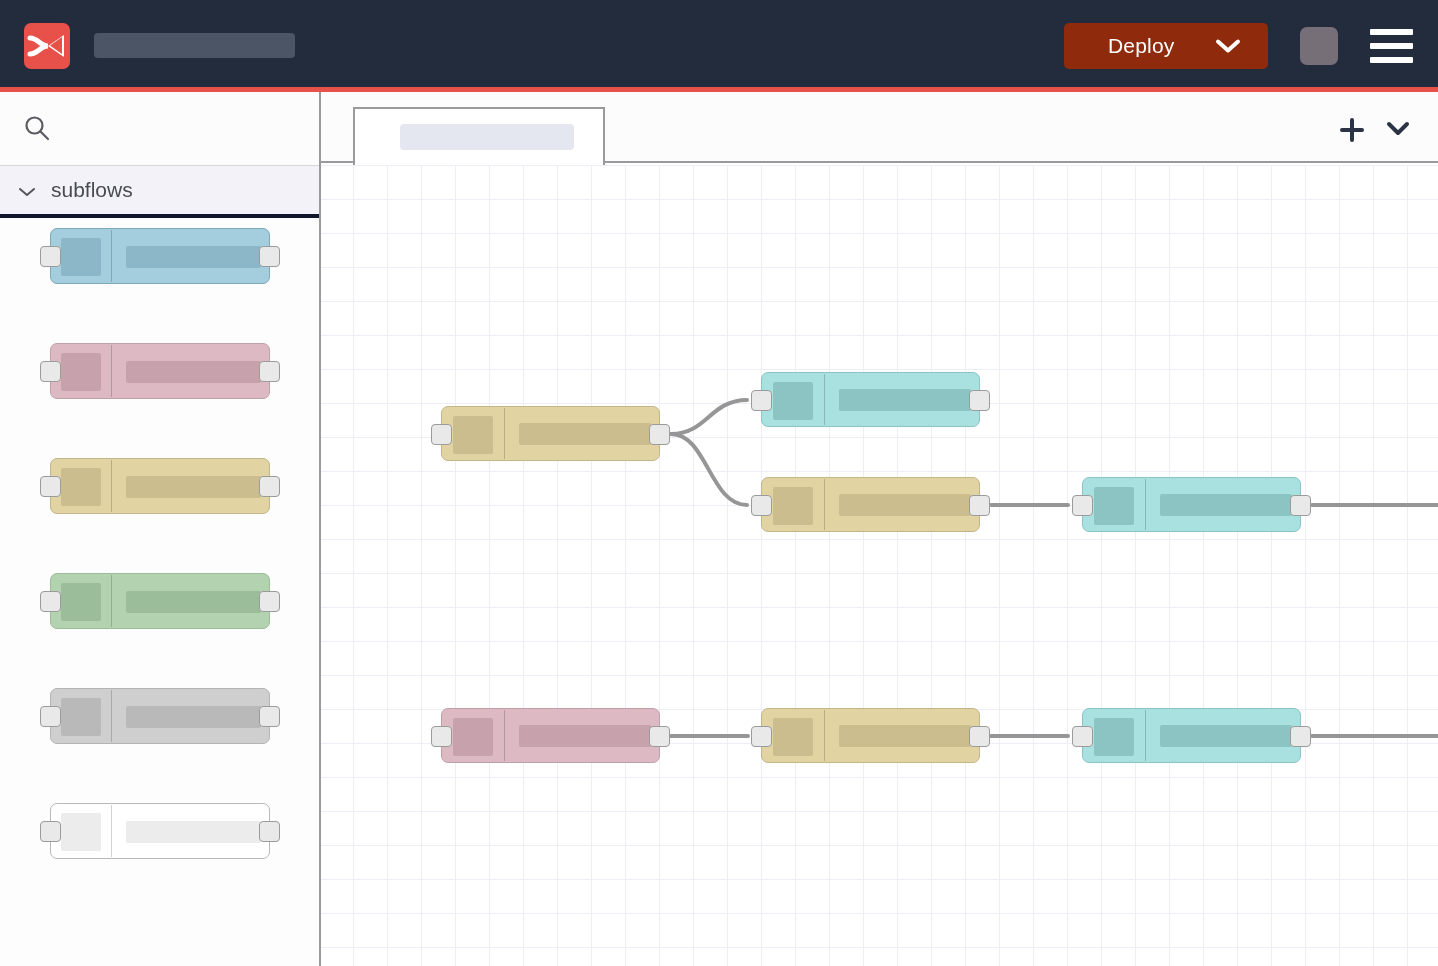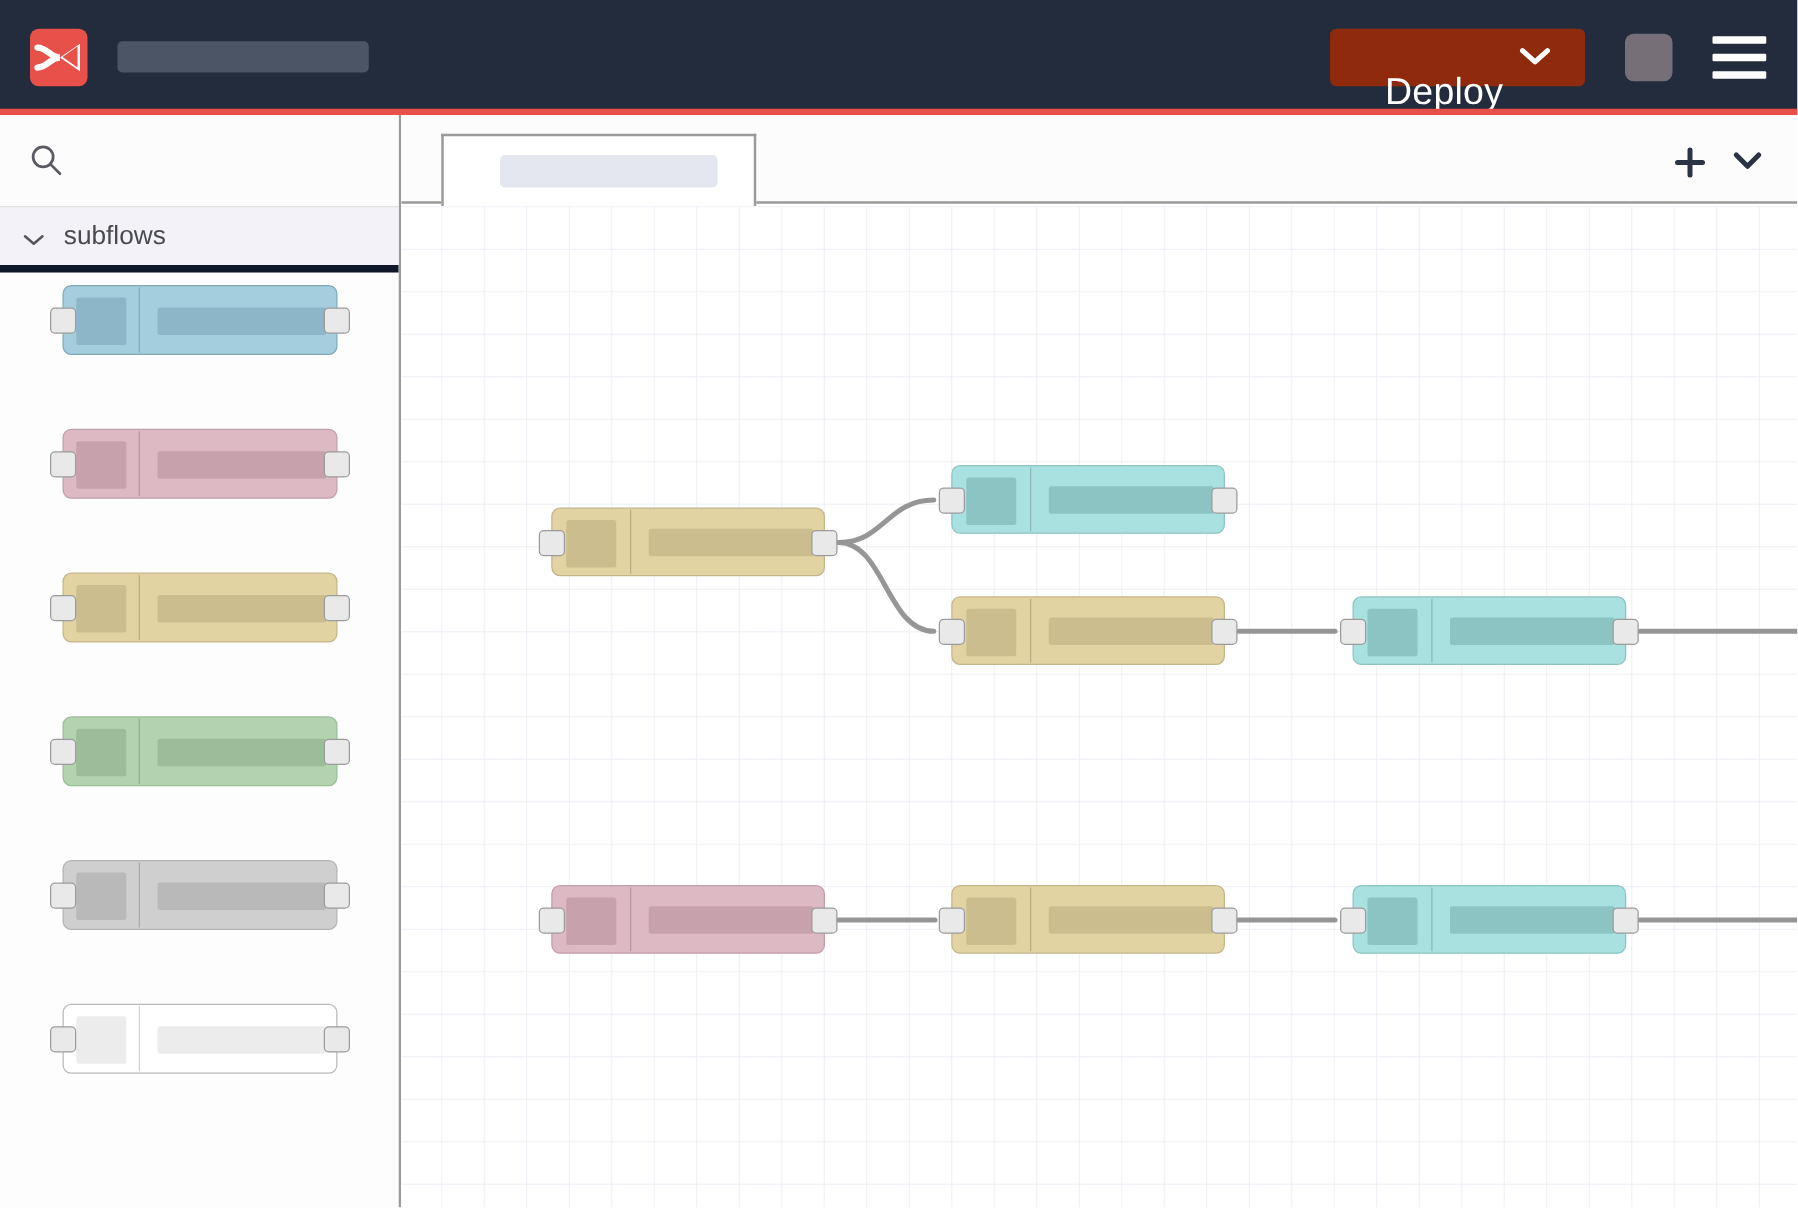--- a/index.html
+++ b/index.html
@@ -43,21 +43,21 @@
     border-radius: 5px;
     color: #ffffff;
     font-family: "Liberation Sans", sans-serif;
     font-size: 25px;
     cursor: pointer;
     display: flex; align-items: center;
   }
   .deploy-label {
     position: absolute; left: 44px; top: 50%;
     transform: translateY(-50%);
-    font-size: 30px; color: #fff; letter-spacing: 0.2px; margin-top: 28px;
+    font-size: 21px; color: #fff; letter-spacing: 0.2px;
   }
   .deploy-chev {
     position: absolute; right: 26px; top: 50%;
     transform: translateY(-50%);
     display: block;
   }
   .avatar {
     position: absolute; left: 1300px; top: 27px;
     width: 38px; height: 38px;
     background: #776f78;
@@ -89,21 +89,21 @@
     position: absolute; left: 0; top: 0;
     width: 319px; height: 74px;
     background: #fcfcfc;
     border-bottom: 1px solid #d7d7d7;
   }
   .search-icon { position: absolute; left: 22px; top: 21px; cursor: pointer; }
   .section-header {
     position: absolute; left: 0; top: 74px;
     width: 319px; height: 52px;
     background: #f2f2f8;
-    border-bottom: 6px solid #0f172a;
+    border-bottom: 4px solid #0f172a;
     cursor: pointer;
   }
   .section-chev { position: absolute; left: 16px; top: 19px; }
   .section-label {
     position: absolute; left: 51px; top: 50%;
     transform: translateY(-50%);
     font-size: 21px; color: #4a4a52; font-weight: 400;
   }
   .palette-list { position: absolute; left: 0; top: 126px; width: 319px; }
 

